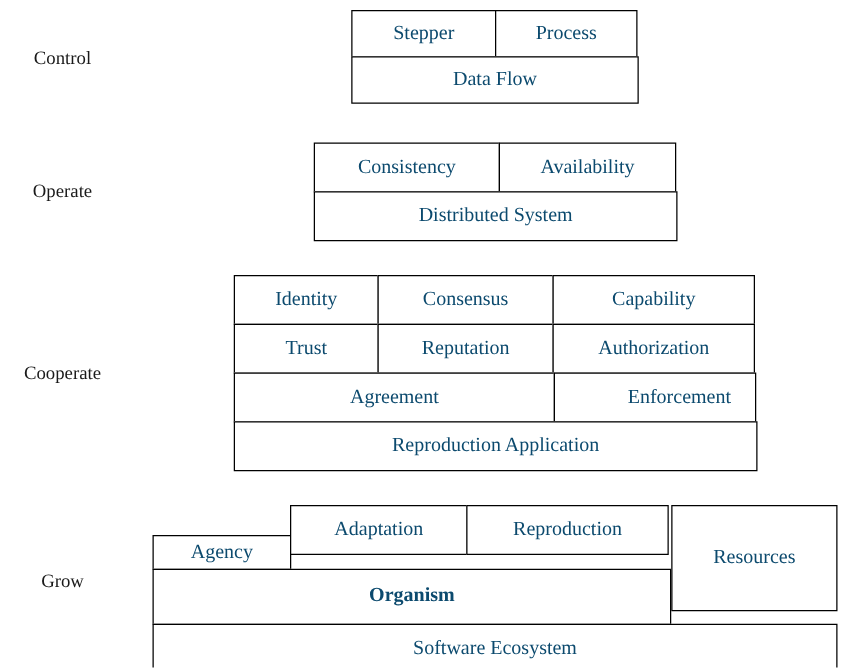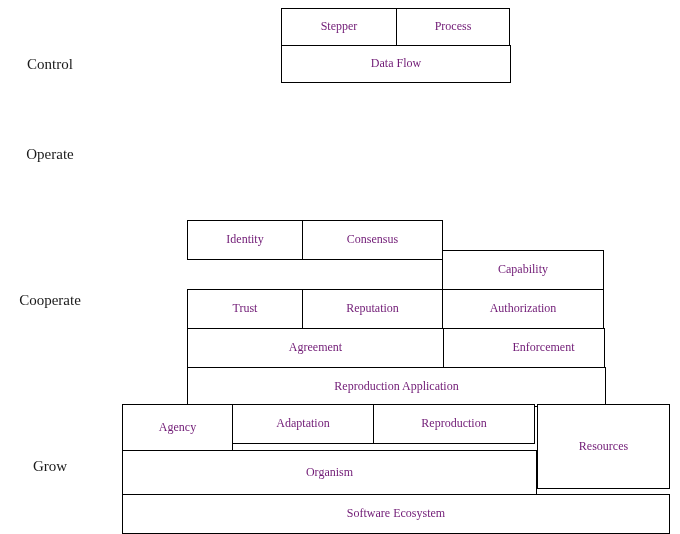--- a/index.html
+++ b/index.html
@@ -48,23 +48,23 @@
   .cell {
     box-sizing: border-box;
     border: 1px solid #000000;
     margin-right: -1px;
     margin-bottom: -1px;
     background: #ffffff;
     display: flex;
     align-items: center;
     justify-content: center;
     text-align: center;
-    font-size: 12px;
+    font-size: 16px;
     line-height: 1.15;
-    color: #701a75;
+    color: #0c4a6e;
     white-space: nowrap;
     overflow: hidden;
   }
 
   
   .split {
     display: flex;
     width: 100%;
   }
   .split-left {
@@ -72,62 +72,71 @@
     flex-direction: column;
   }
   .split-right {
     display: flex;
   }
 </style>
 </head>
 <body>
 
 <div id="diagram">
-    <div class="tier-label" style="left: 50px; top: 64px;">Control</div>
+    <div class="tier-label" style="left: 50px; top: 48px;">Control</div>
     <div class="tier-group" style="left: 281px; top: 8px; width: 230px;">
       <div class="tier-row">
         <div class="cell" style="width: 116px; height: 38px; flex: 0 0 116px;">Stepper</div>
         <div class="cell" style="width: 114px; height: 38px; flex: 0 0 114px;">Process</div>
       </div>
       <div class="tier-row">
         <div class="cell" style="width: 230px; height: 38px; flex: 0 0 230px;">Data Flow</div>
       </div>
     </div>
     <div class="tier-label" style="left: 50px; top: 154px;">Operate</div>
+    <div class="tier-group" style="left: 251px; top: 114px; width: 291px;">
+      <div class="tier-row">
+        <div class="cell" style="width: 149px; height: 40px; flex: 0 0 149px;">Consistency</div>
+        <div class="cell" style="width: 142px; height: 40px; flex: 0 0 142px;">Availability</div>
+      </div>
+      <div class="tier-row">
+        <div class="cell" style="width: 291px; height: 40px; flex: 0 0 291px;">Distributed System</div>
+      </div>
+    </div>
     <div class="tier-label" style="left: 50px; top: 300px;">Cooperate</div>
     <div class="tier-group" style="left: 187px; top: 220px; width: 419px;">
       <div class="tier-row">
         <div class="cell" style="width: 116px; height: 40px; flex: 0 0 116px;">Identity</div>
         <div class="cell" style="width: 141px; height: 40px; flex: 0 0 141px;">Consensus</div>
-        <div class="cell" style="width: 162px; height: 40px; flex: 0 0 162px; margin-top: 30px;">Capability</div>
+        <div class="cell" style="width: 162px; height: 40px; flex: 0 0 162px;">Capability</div>
       </div>
       <div class="tier-row">
         <div class="cell" style="width: 116px; height: 40px; flex: 0 0 116px;">Trust</div>
         <div class="cell" style="width: 141px; height: 40px; flex: 0 0 141px;">Reputation</div>
         <div class="cell" style="width: 162px; height: 40px; flex: 0 0 162px;">Authorization</div>
       </div>
       <div class="tier-row">
         <div class="cell" style="width: 257px; height: 40px; flex: 0 0 257px; text-align: center;">Agreement</div>
         <div class="cell" style="width: 162px; height: 40px; flex: 0 0 162px; padding-left: 39px;">Enforcement</div>
       </div>
       <div class="tier-row">
         <div class="cell" style="width: 419px; height: 40px; flex: 0 0 419px;">Reproduction Application</div>
       </div>
     </div>
     <div class="tier-label" style="left: 50px; top: 466px;">Grow</div>
     <div class="tier-group" style="left: 122px; top: 404px; width: 548px;">
       <div class="split">
         <div class="split-left" style="width: 415px;">
           <div class="tier-row">
-            <div class="cell" style="width: 111px; height: 47px; flex: 0 0 111px;">Agency</div>
+            <div class="cell" style="width: 111px; height: 28px; flex: 0 0 111px; margin-top: 24px;">Agency</div>
             <div class="cell" style="width: 142px; height: 40px; flex: 0 0 142px;">Adaptation</div>
             <div class="cell" style="width: 162px; height: 40px; flex: 0 0 162px;">Reproduction</div>
           </div>
           <div class="tier-row">
-            <div class="cell" style="width: 415px; height: 45px; flex: 0 0 415px;">Organism</div>
+            <div class="cell" style="width: 415px; height: 45px; flex: 0 0 415px; font-weight: bold;">Organism</div>
           </div>
         </div>
         <div class="split-right">
           <div class="cell" style="width: 133px; height: 85px; flex: 0 0 133px;">Resources</div>
         </div>
       </div>
       <div class="tier-row">
         <div class="cell" style="width: 548px; height: 40px; flex: 0 0 548px;">Software Ecosystem</div>
       </div>
     </div>

